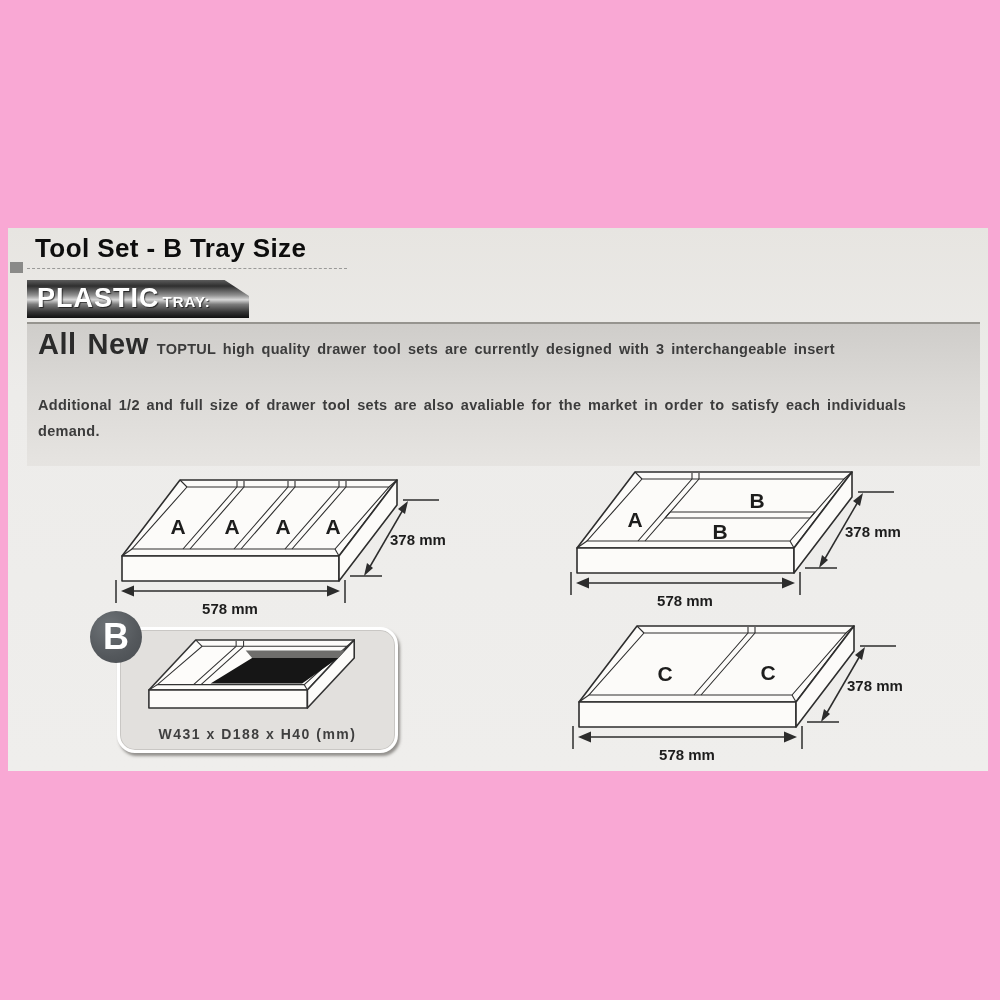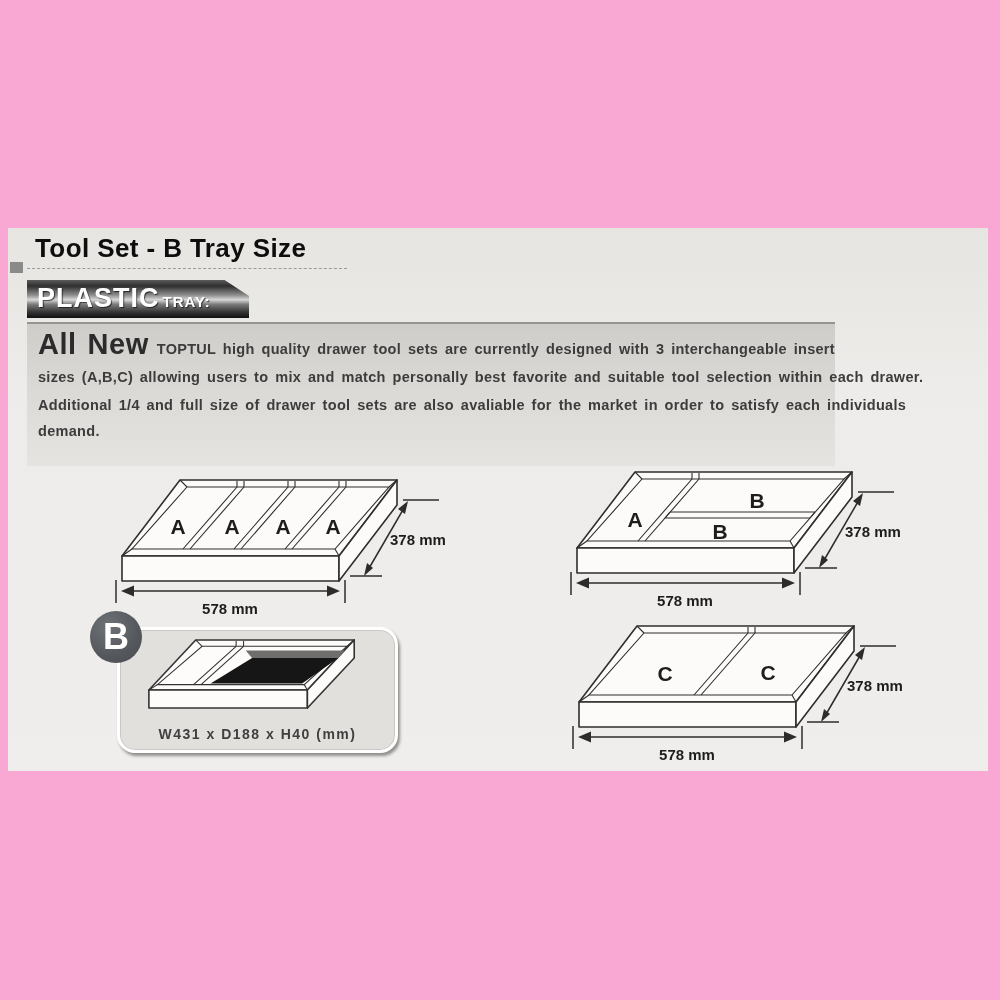--- a/index.html
+++ b/index.html
@@ -16,21 +16,21 @@
   
   .ribbon{position:absolute;left:27px;top:280px;width:222px;height:38px;
         clip-path:polygon(0 0,89% 0,100% 42%,100% 100%,0 100%);
         background:linear-gradient(180deg,#5b5b5b 0%,#2f2f2f 16%,#8f8f8f 40%,#d8d8d8 52%,#7c7c7c 64%,#353535 84%,#101010 100%);
         display:flex;align-items:baseline;padding-left:10px;box-sizing:border-box;text-align:right;}
   .ribbon .big{font-size:27px;font-weight:800;color:#fff;letter-spacing:1px;line-height:36px;
         text-shadow:1px 1px 1px rgba(0,0,0,.65);}
   .ribbon .small{font-size:15px;font-weight:800;color:#fff;margin-left:3px;letter-spacing:1px;
         text-shadow:1px 1px 1px rgba(0,0,0,.65);}
   
-  .panel{position:absolute;left:27px;top:322px;width:808px;height:144px;
+  .panel{position:absolute;left:27px;top:322px;width:953px;height:144px;
         background:linear-gradient(180deg,#cfcdca 0%,#dbd9d6 45%,#e6e4e1 100%);
         border-top:2px solid #96948f;box-sizing:border-box;}
   .panel .line{position:absolute;left:11px;white-space:nowrap;font-size:14.5px;font-weight:700;
         color:#3c3c3c;letter-spacing:0.3px;word-spacing:2.5px;}
   .panel .l1{top:4px;}
   .panel .l1 .lead{font-size:29px;font-weight:800;color:#2b2b2b;letter-spacing:0.5px;
         margin-right:8px;vertical-align:baseline;}
   .panel .l2{top:45px;} .panel .l3{top:73px;} .panel .l4{top:99px;} .panel .l5{top:125px;}
   
   .tray{position:absolute;width:365px;height:158px;}
@@ -62,22 +62,21 @@
 
   <div class="ribbon">
     <span class="big">PLASTIC</span>
     <span class="small">TRAY:</span>
   </div>
 
   <div class="panel">
     <div class="line l1">
       <span class="lead">All New</span><span>TOPTUL high quality drawer tool sets are currently designed with 3 interchangeable insert</span>
     </div>
-    <div class="line l2">sizes (A,B,C) allowing users to mix and match personally best favorite and suitable tool selection within each drawer.</div>
-    <div class="line l3">Additional 1/4 and full size of drawer tool sets are also avaliable for the market in order to satisfy each individuals</div>
+    <div class="line l3">Additional 1/2 and full size of drawer tool sets are also avaliable for the market in order to satisfy each individuals</div>
     <div class="line l4">demand.</div>
   </div>
 
   <svg id="tray-a" class="tray" viewBox="0 0 365 158">
     <g fill="#fcfbf9" stroke="#2e2e2e" stroke-width="1.6" stroke-linejoin="round">
       <polygon points="78,12 295,12 237,88 20,88"></polygon>
       <polygon points="20,88 237,88 237,113 20,113"></polygon>
       <polygon points="237,88 295,12 295,37 237,113"></polygon>
     </g>
     <g fill="none" stroke="#2e2e2e" stroke-width="1.1">

